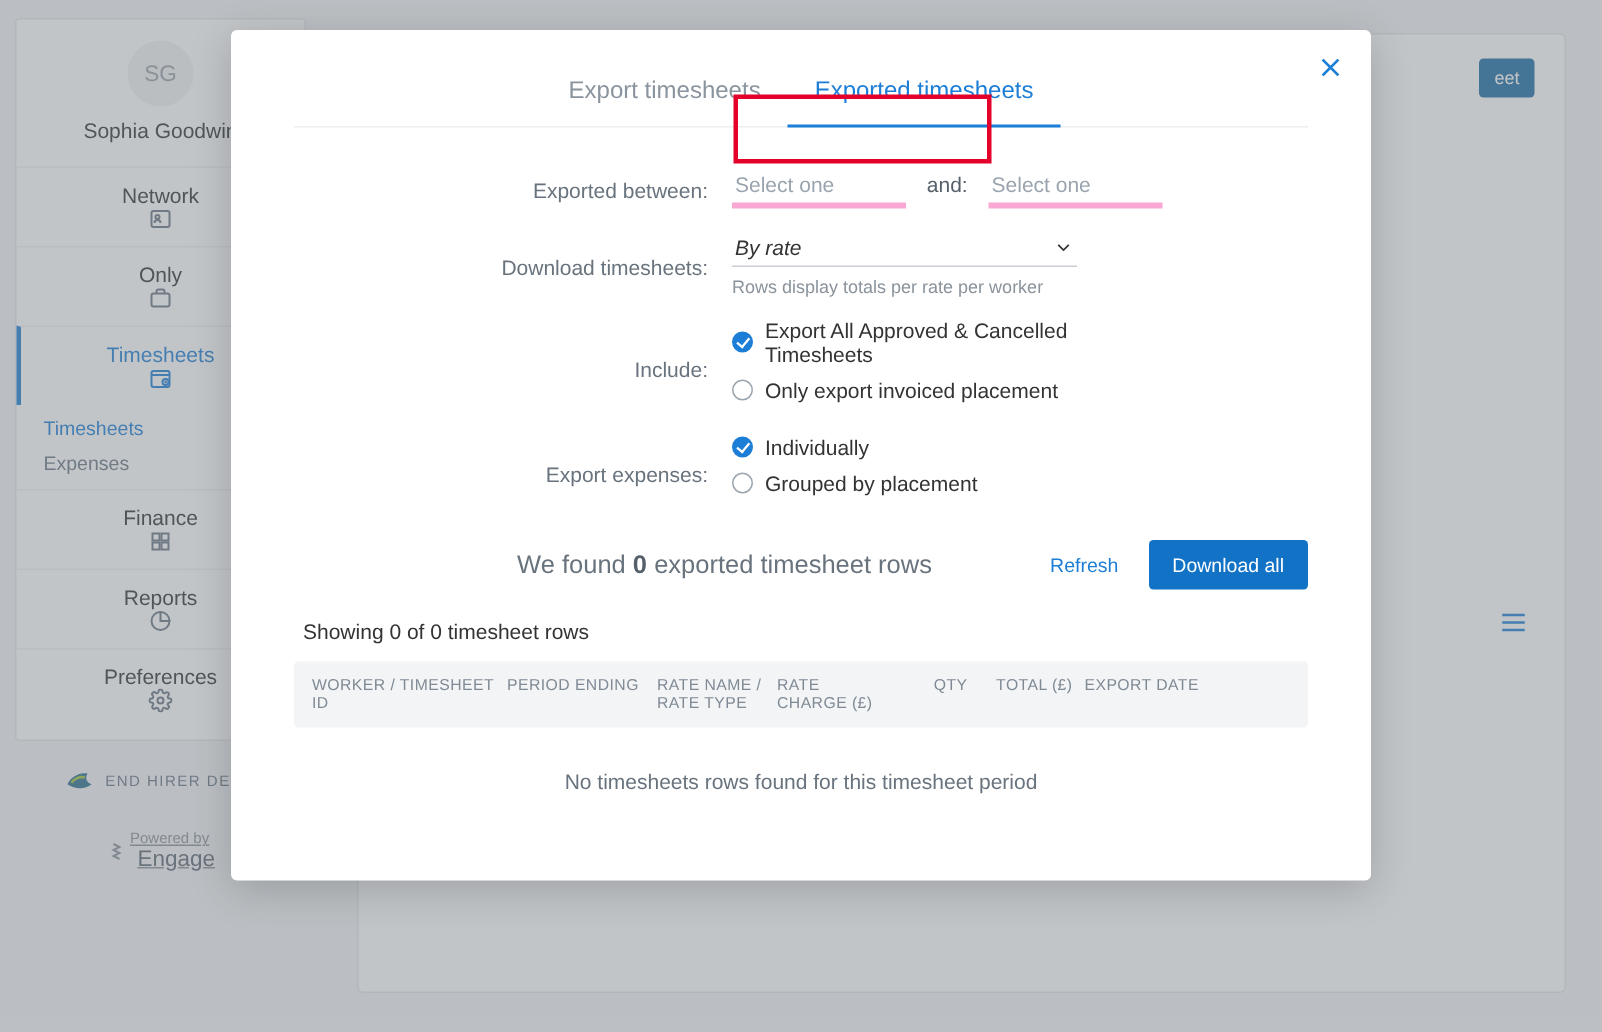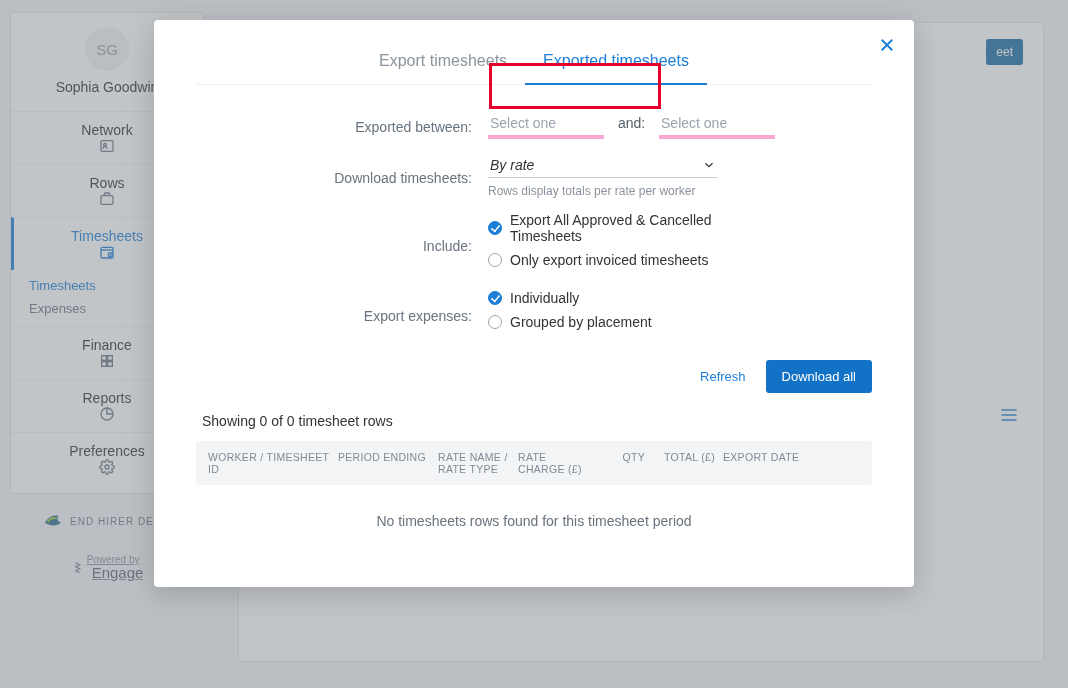--- a/index.html
+++ b/index.html
@@ -379,21 +379,21 @@
           <span>Network</span>
           <span class="icon">
             <svg width="16" height="16" viewBox="0 0 24 24" fill="none" stroke="currentColor" stroke-width="2">
                 <rect x="3" y="4" width="18" height="16" rx="2"></rect>
                 <circle cx="9" cy="10" r="2"></circle>
                 <path d="M6 16c0-1.6 1.3-3 3-3s3 1.4 3 3"></path>
               </svg>
           </span>
         </li>
         <li class="nav-item">
-          <span>Rows</span>
+          <span>Only</span>
           <span class="icon">
             <svg width="16" height="16" viewBox="0 0 24 24" fill="none" stroke="currentColor" stroke-width="2">
                 <rect x="3" y="7" width="18" height="13" rx="2"></rect>
                 <path d="M8 7V5a2 2 0 012-2h4a2 2 0 012 2v2"></path>
               </svg>
           </span>
         </li>
         <li class="nav-item active">
           <span>Timesheets</span>
           <span class="icon">
@@ -521,41 +521,44 @@
 
       <div class="form-row">
         <div class="form-label">Include:</div>
         <div class="form-control">
           <div class="radio-line">
             <span class="radio checked"></span>
             <span style="max-width:230px">Export All Approved &amp; Cancelled Timesheets</span>
           </div>
           <div class="radio-line">
             <span class="radio"></span>
-            <span>Only export invoiced timesheets</span>
+            <span>Only export invoiced placement</span>
           </div>
         </div>
       </div>
 
       <div class="form-row">
         <div class="form-label">Export expenses:</div>
         <div class="form-control">
           <div class="radio-line">
             <span class="radio checked"></span>
             <span>Individually</span>
           </div>
           <div class="radio-line">
             <span class="radio"></span>
             <span>Grouped by placement</span>
           </div>
         </div>
       </div>
     </div>
 
     <div class="results-bar">
+      <div class="results-text">
+        <span>We found </span><b>0</b><span> exported timesheet rows</span>
+      </div>
       <span class="link-btn">Refresh</span>
       <button class="primary-btn">Download all</button>
     </div>
 
     <div class="showing">Showing 0 of 0 timesheet rows</div>
 
     <div class="table-head">
       <div class="th worker">WORKER / TIMESHEET ID</div>
       <div class="th period">PERIOD ENDING</div>
       <div class="th ratename">RATE NAME / RATE TYPE</div>

